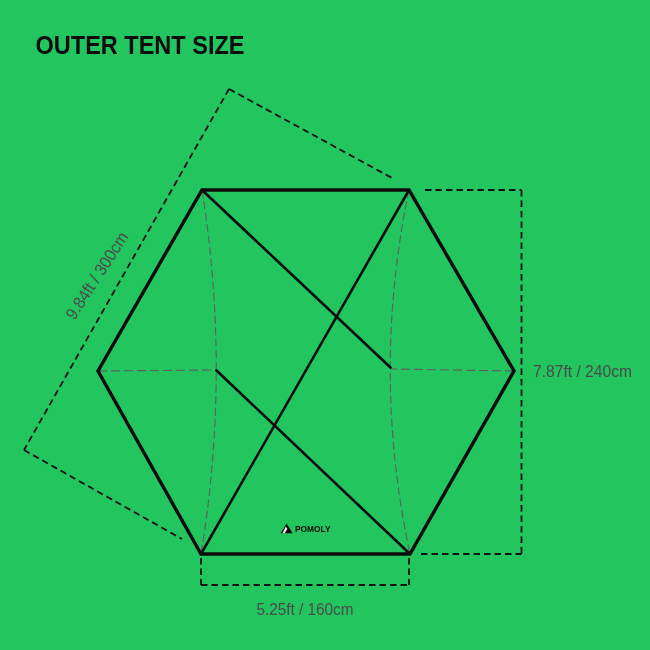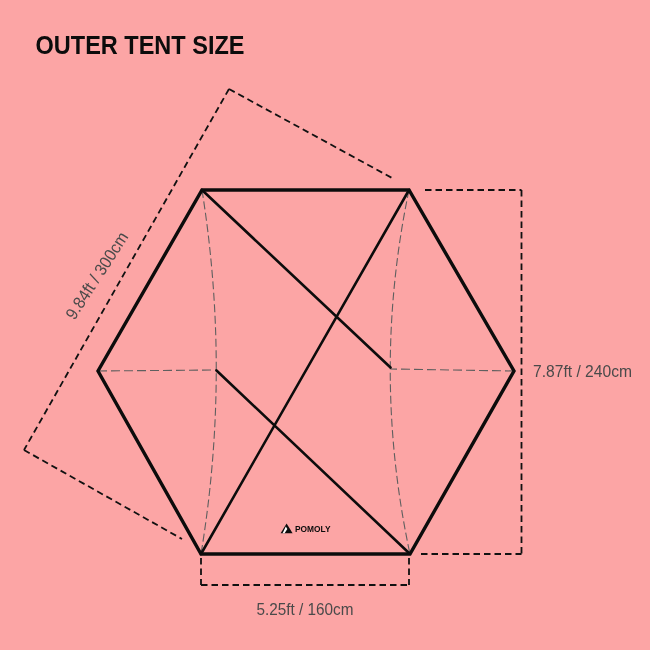--- a/index.html
+++ b/index.html
@@ -1,16 +1,16 @@
 <!DOCTYPE html>
 <html><head>
 <meta charset="utf-8">
 <style>
   html,body{margin:0;padding:0;background:#ffffff;}
-  .page{position:relative;width:650px;height:650px;background:#fca5a5;overflow:hidden;
+  .page{position:relative;width:650px;height:650px;background:#22c55e;overflow:hidden;
         font-family:"Liberation Sans", sans-serif;}
   svg{position:absolute;left:0;top:0;}
 </style>
 </head>
 <body>
 <div class="page">
 <svg width="650" height="650" viewBox="0 0 650 650">
 
   <text x="35.5" y="54" font-family="Liberation Sans, sans-serif" font-size="25.8" font-weight="bold" fill="#0c0c0c" textLength="209" lengthAdjust="spacingAndGlyphs">OUTER TENT SIZE</text>
 

